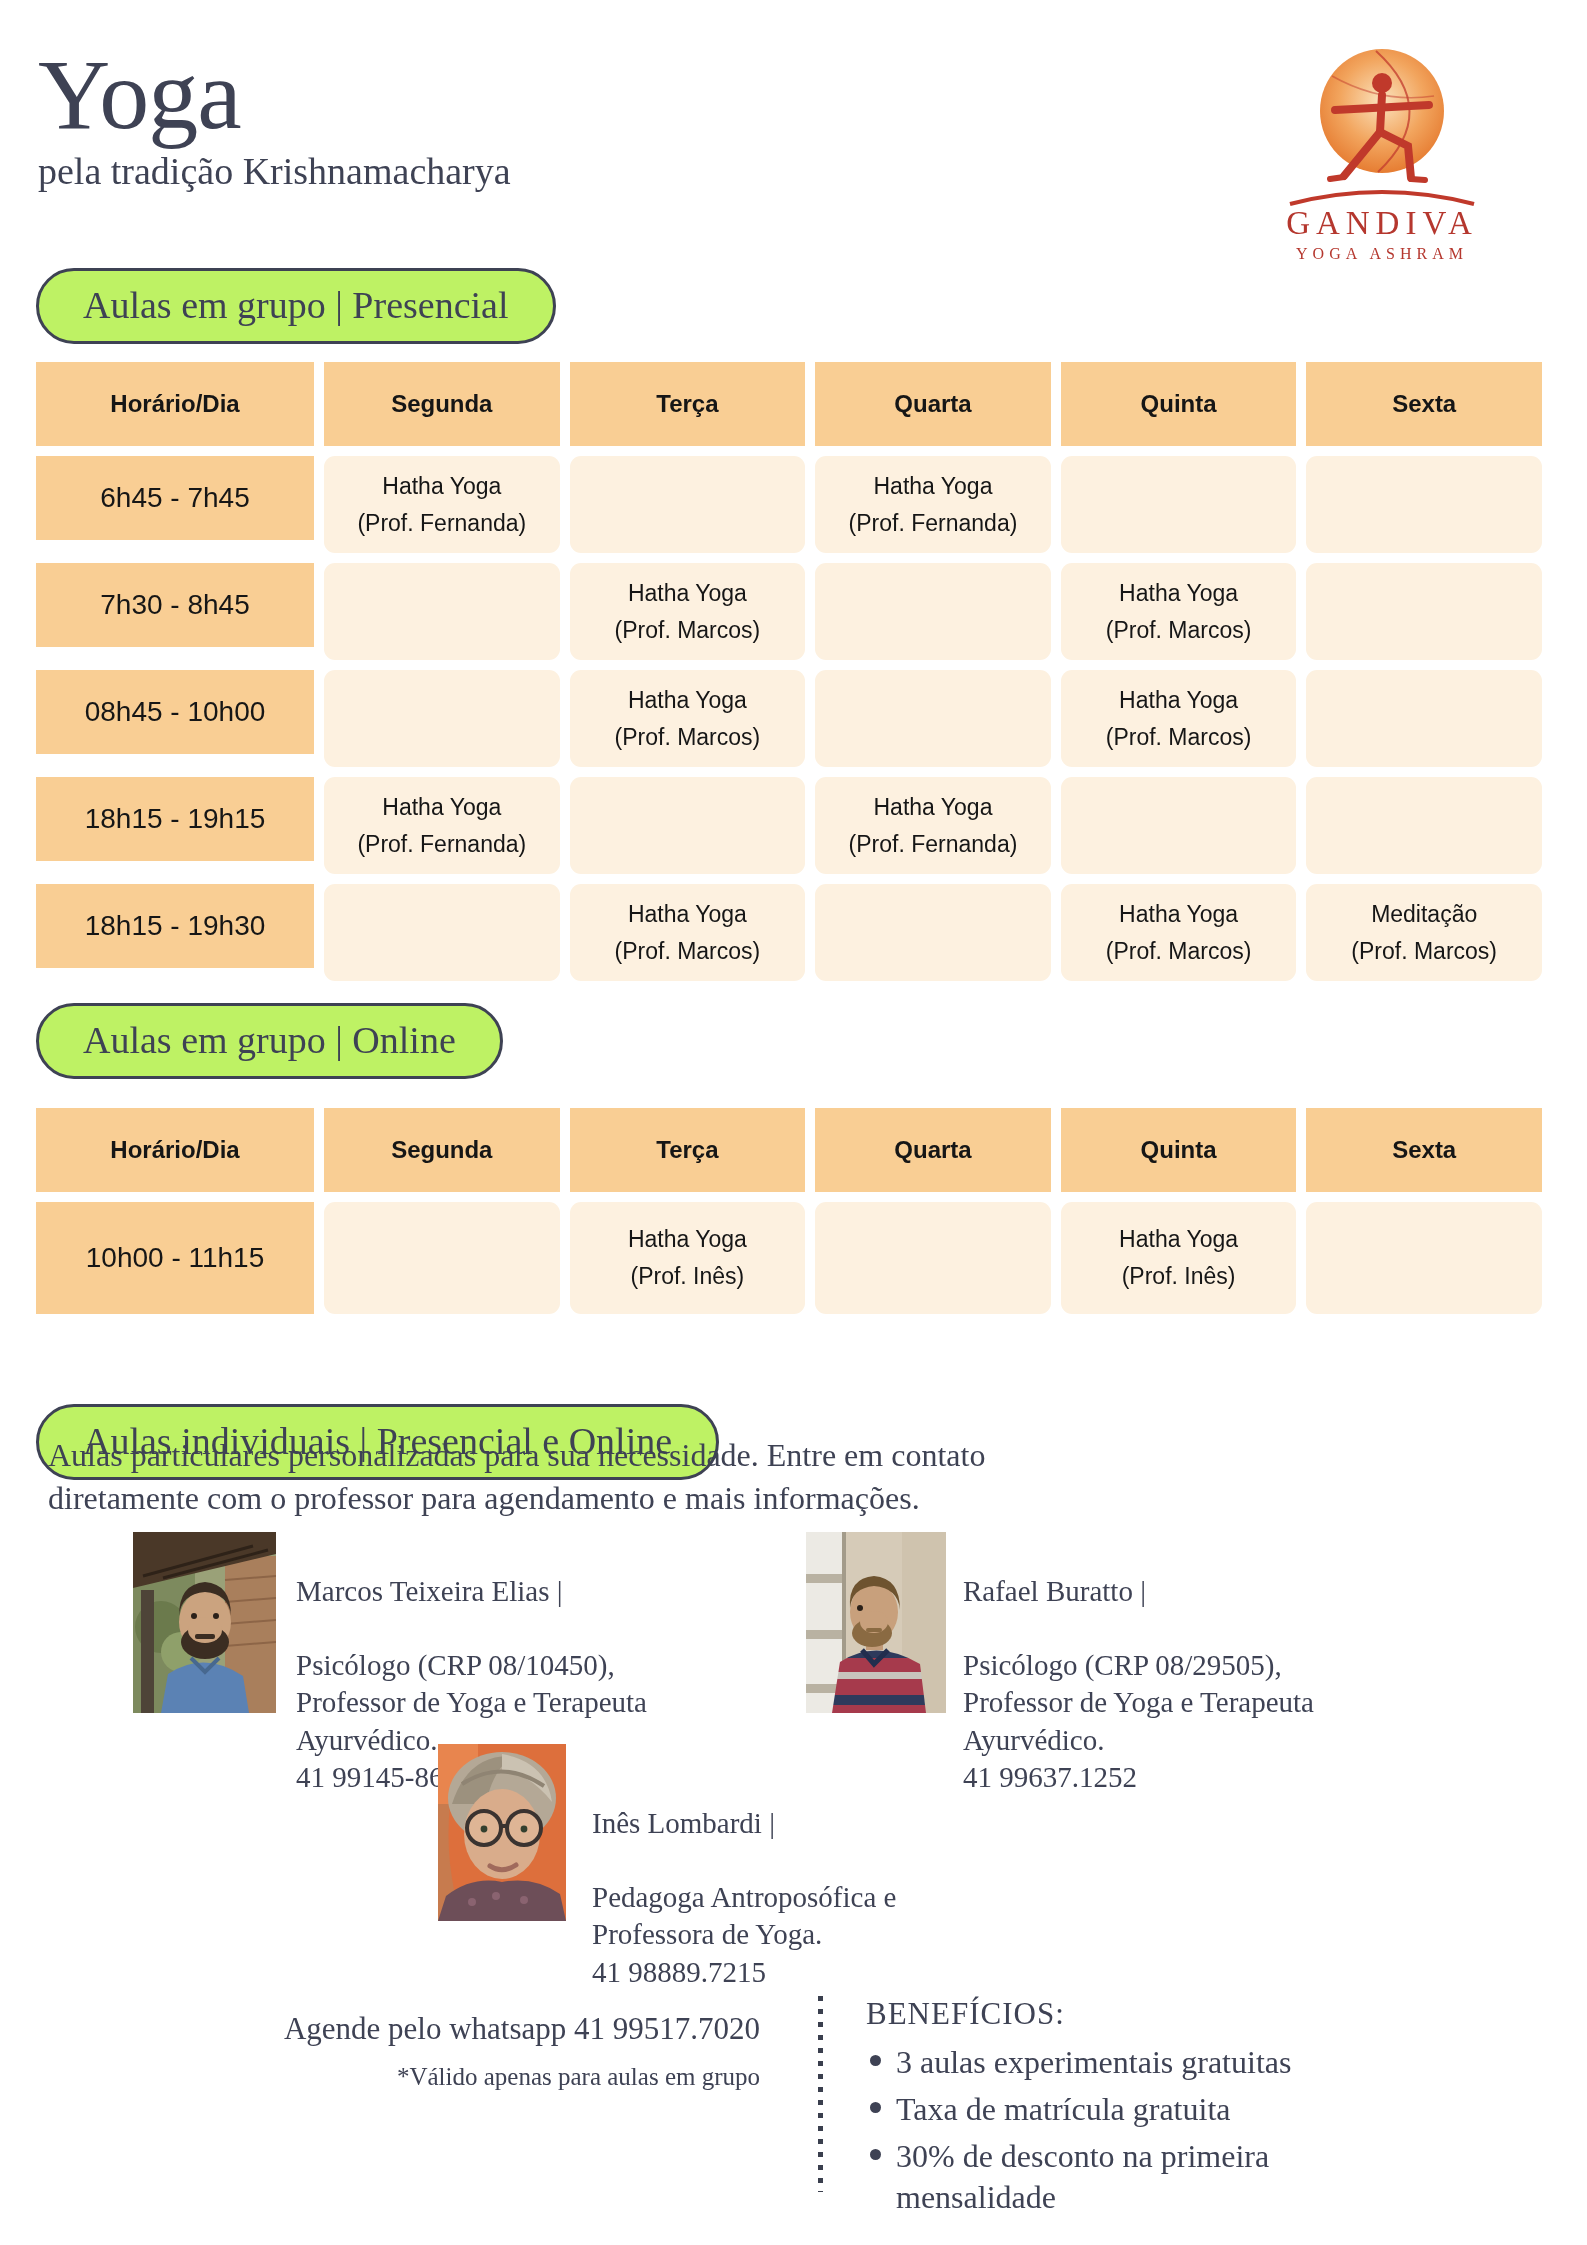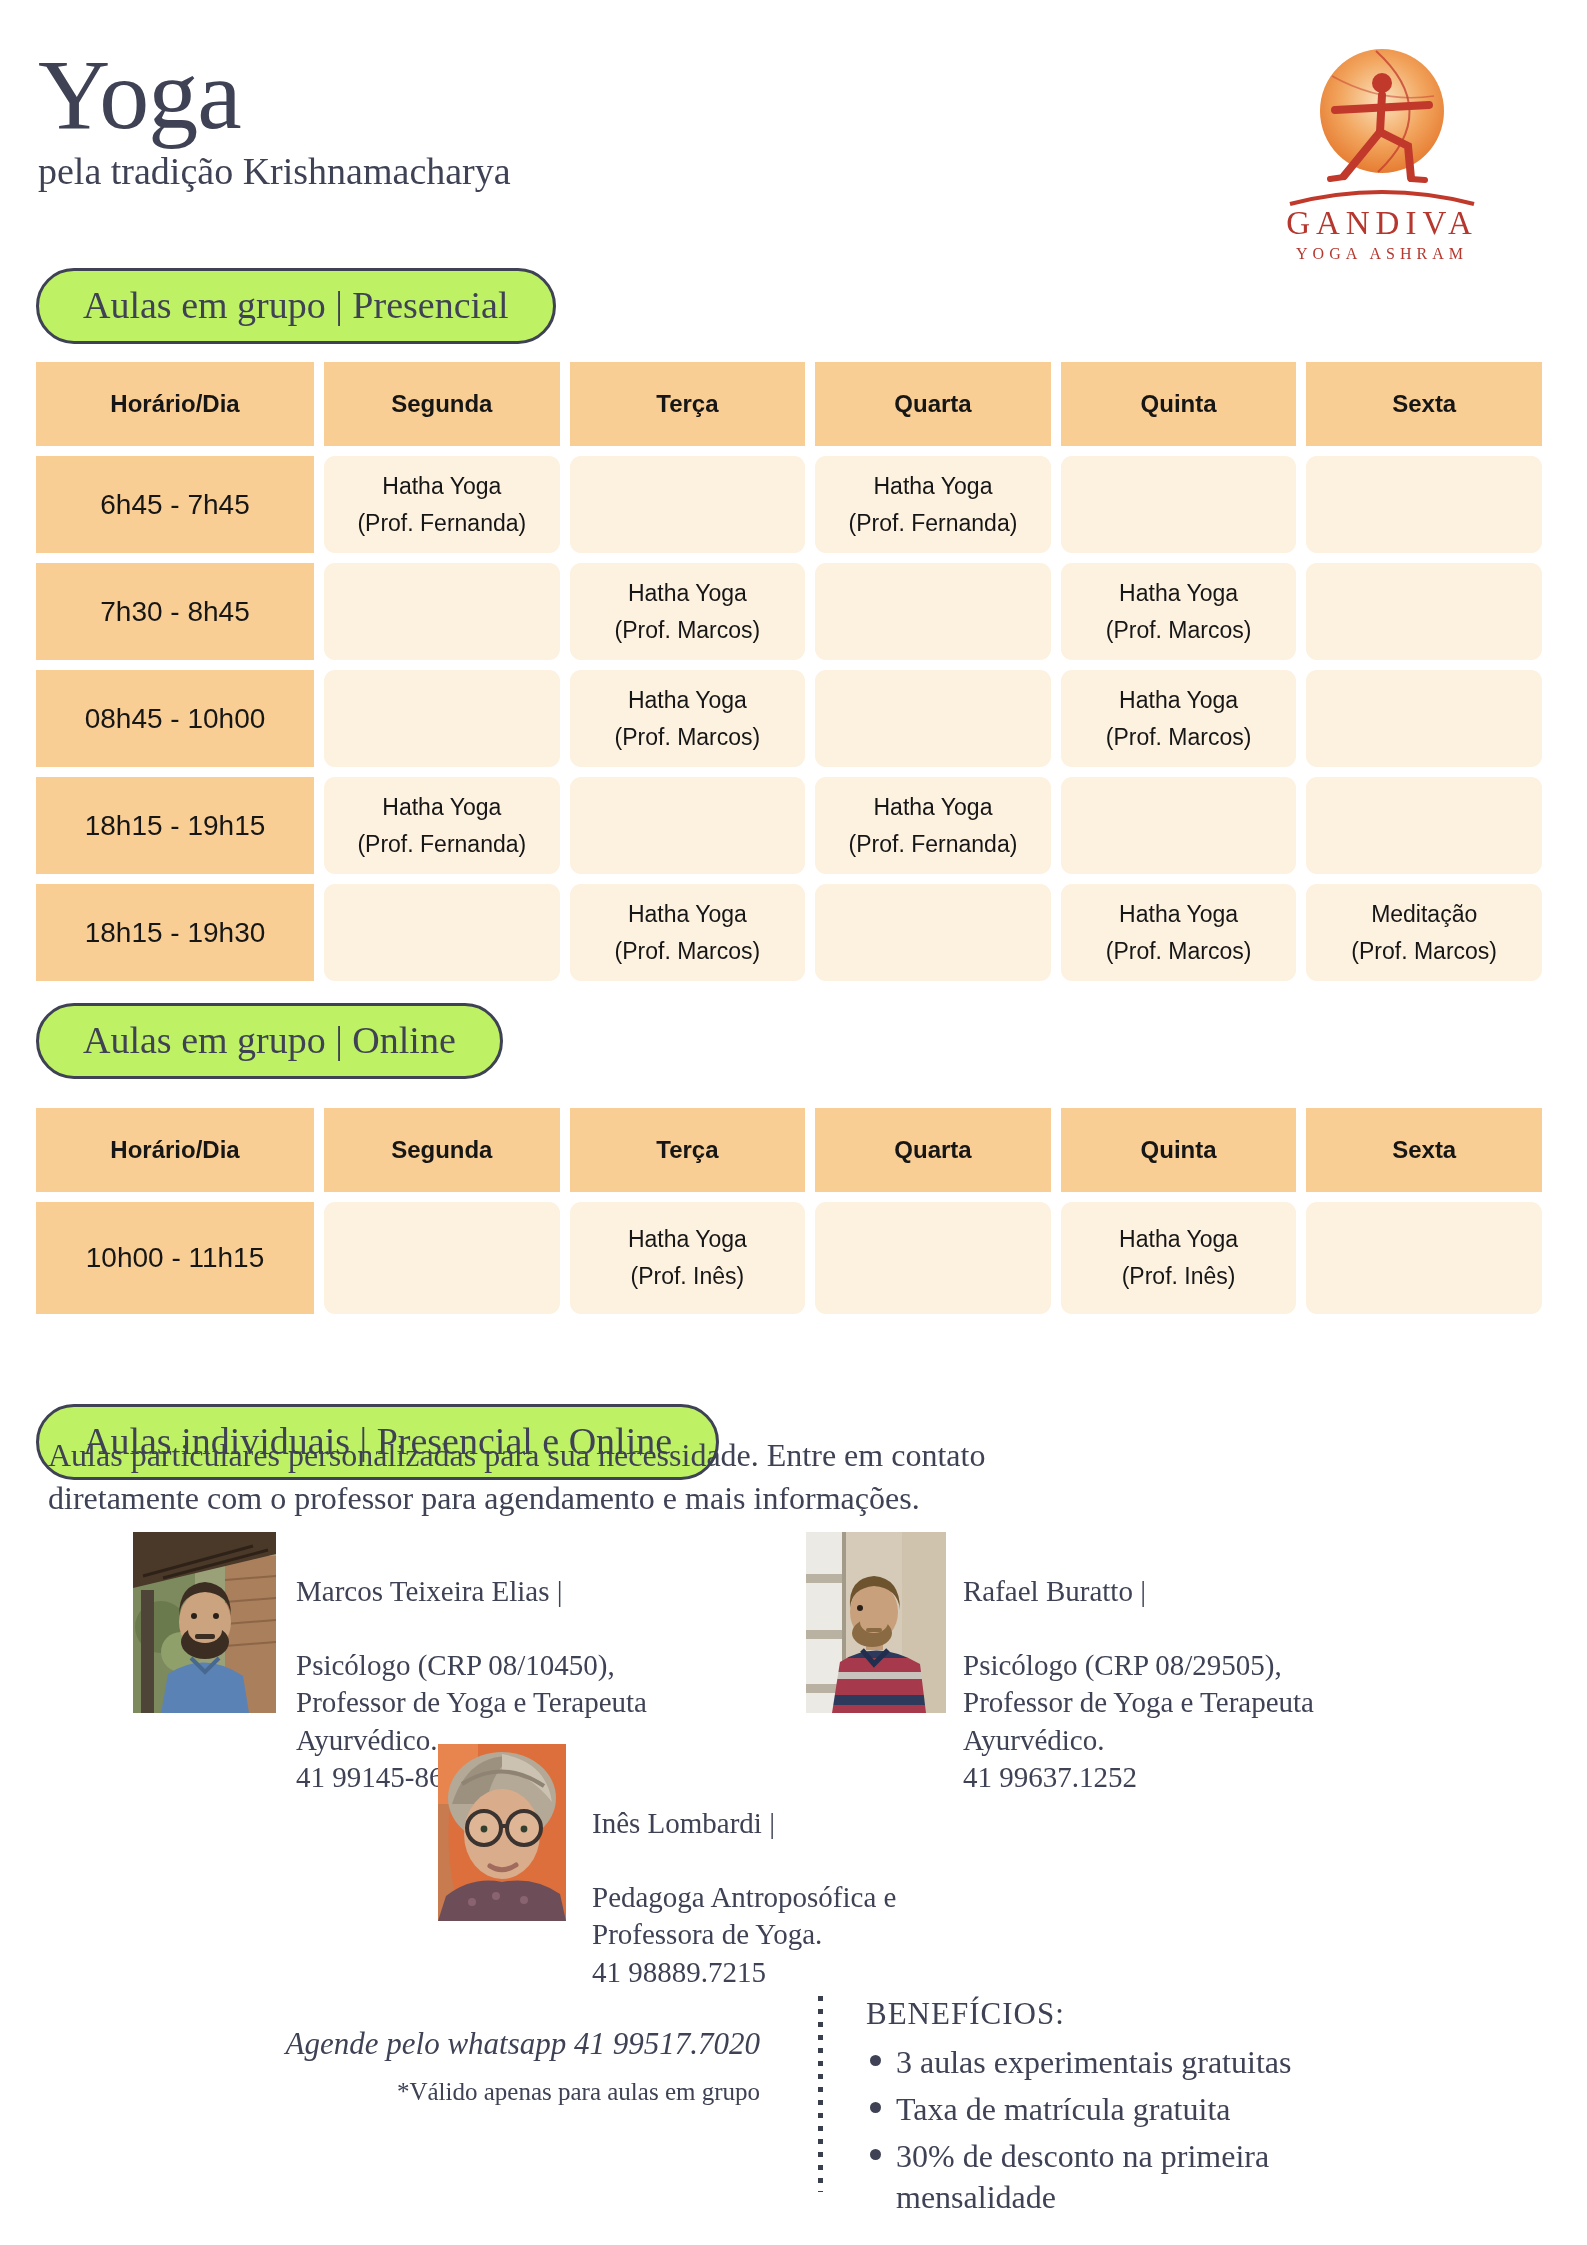--- a/index.html
+++ b/index.html
@@ -41,21 +41,21 @@
     grid-template-columns:278px repeat(5,1fr);
     gap:10px;
     font-family:"Liberation Sans", sans-serif;
   }
   .tbl .th{
     height:84px;background:var(--accent-orange);
     display:flex;align-items:center;justify-content:center;
     font-size:24px;font-weight:bold;color:var(--table-ink);
   }
   .tbl .time{
-    height:97px;background:var(--accent-orange);
+    height:84px;background:var(--accent-orange);
     display:flex;align-items:center;justify-content:center;
     font-size:28px;color:var(--table-ink);
   }
   .tbl .cell{
     height:97px;background:var(--cell-cream);
     display:flex;align-items:center;justify-content:center;
     text-align:center;font-size:23px;line-height:1.6;color:var(--table-ink);
     white-space:pre-line;
     border-radius:11px;
   }
@@ -64,21 +64,21 @@
   .para{
     position:absolute;left:48px;top:1434px;width:1420px;
     font-size:32px;line-height:1.33;color:var(--ink);white-space:pre-line;
   }
   .photo{position:absolute;border:0;}
   .photo svg{display:block;width:100%;height:100%;}
   .card-text{position:absolute;font-size:29px;line-height:1.28;color:var(--ink);white-space:pre-line;}
   
   .pacote{position:absolute;left:60px;top:2004px;width:700px;text-align:right;color:var(--ink);}
   .pacote .t1{font-size:34px;letter-spacing:0.5px;}
-  .pacote .t2{font-size:31px;margin-top:22px;font-style:italic;}
+  .pacote .t2{font-size:31px;margin-top:7px;}
   .pacote .t3{font-size:25px;margin-top:16px;}
   .divider{
     position:absolute;left:818px;top:1996px;width:5px;height:196px;
     background:repeating-linear-gradient(to bottom,#3a3f4e 0 5px,transparent 5px 13px);
   }
   .beneficios{position:absolute;left:866px;top:1970px;width:470px;color:var(--ink);}
   .beneficios .t{font-size:31px;letter-spacing:1px;margin-top:26px;}
   .beneficios ul{margin-top:10px;list-style:none;width:430px;}
   .beneficios li{
     font-size:32px;line-height:1.28;padding-left:30px;position:relative;margin-bottom:6px;

